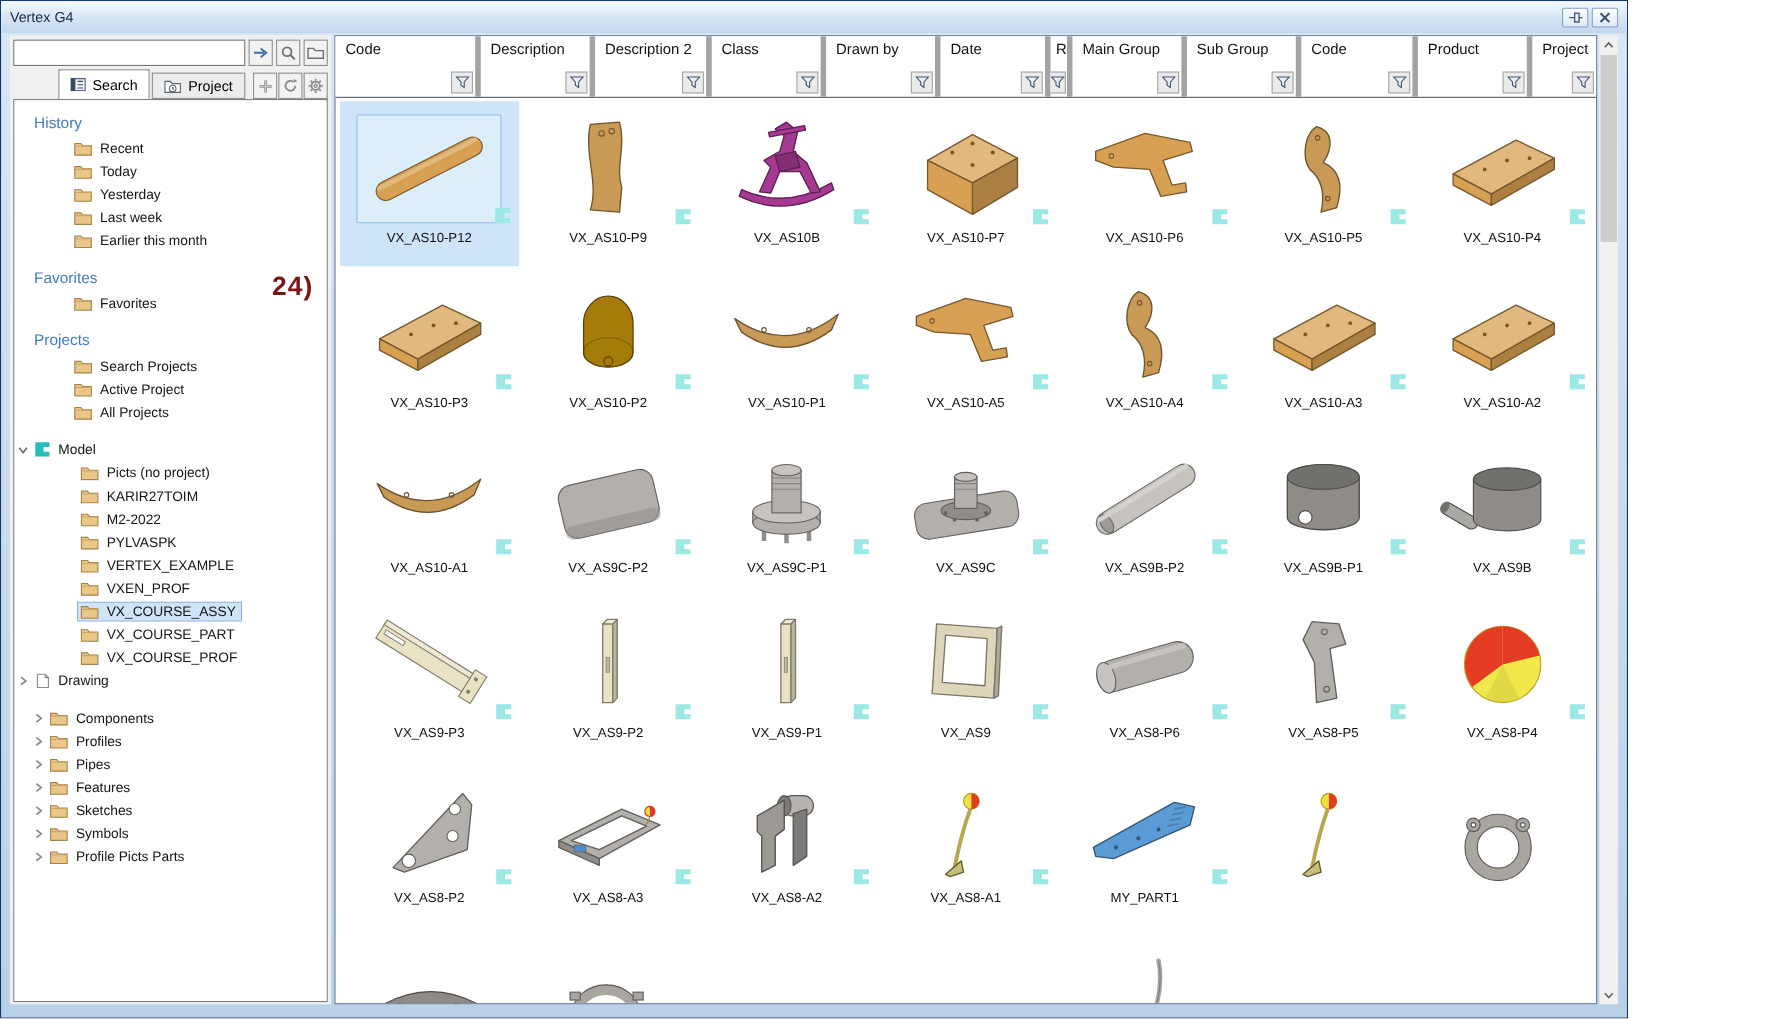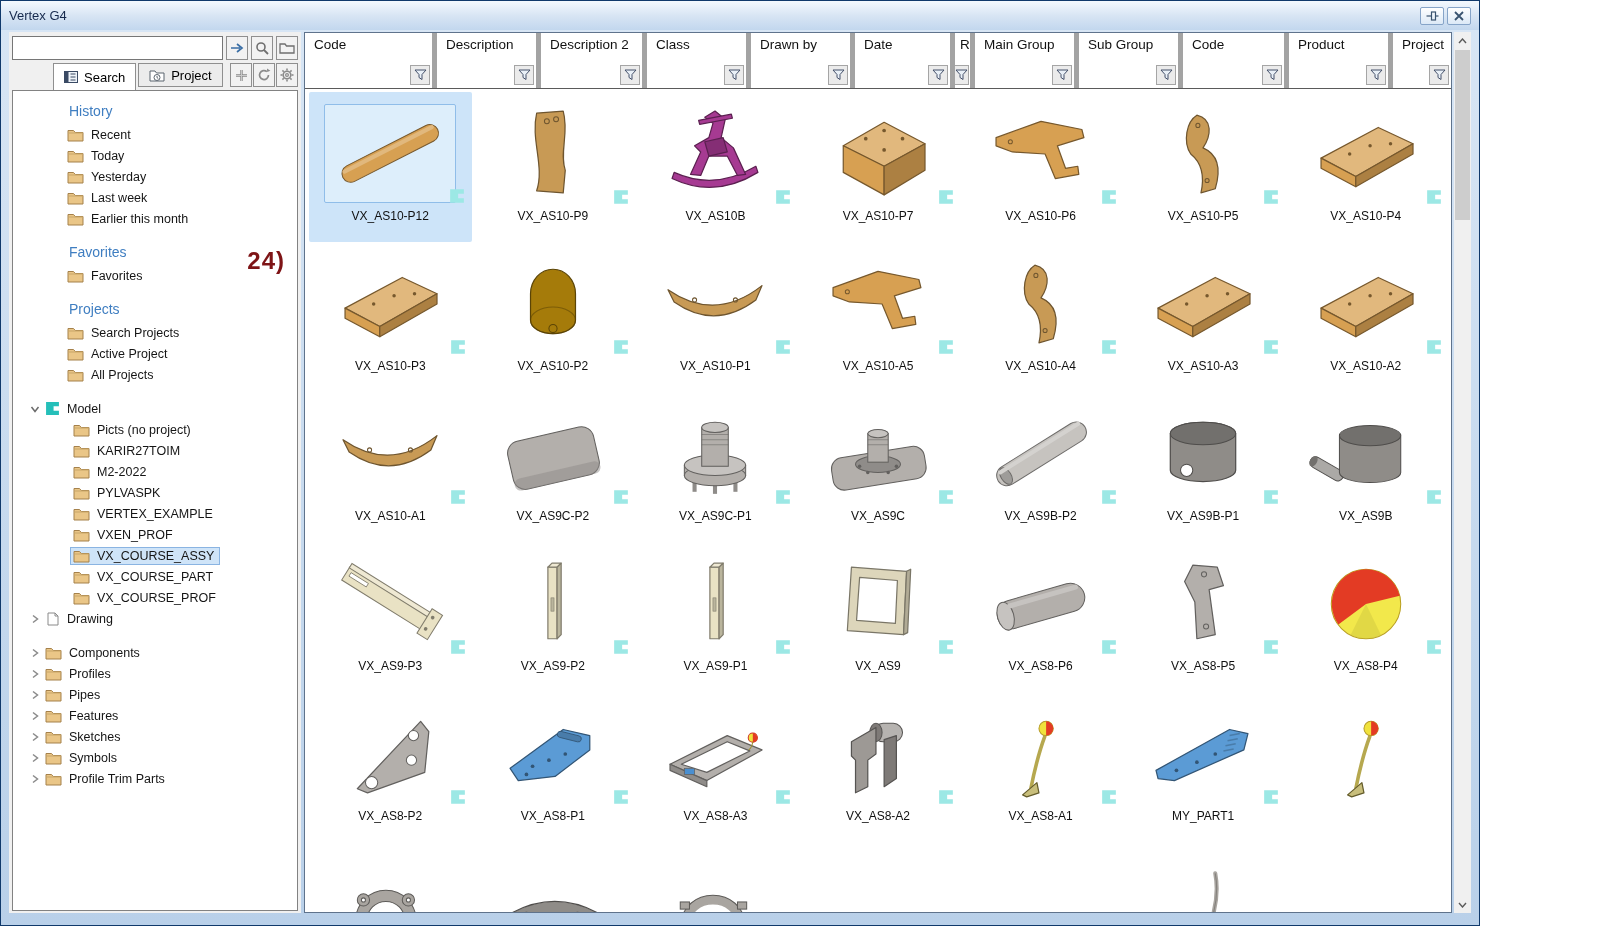--- a/index.html
+++ b/index.html
@@ -13,35 +13,35 @@
   .tb-group { margin-left:auto; display:flex; gap:3px; }
   .tb-btn { width:24px; height:18px; border:1px solid #86a4c8; background:linear-gradient(#ffffff,#dce9f7); display:flex; align-items:center; justify-content:center; border-radius:2px; padding:0; }
 
   .body-wrap { flex:1; display:flex; padding:2px 8px 12px 8px; min-height:0; }
 
   
   .sidebar { flex:0 0 292px; background:#f0f0f0; display:flex; flex-direction:column; padding:4px 3px 2px 3px; }
   .search-row { display:flex; gap:3px; height:24px; margin-bottom:3px; }
   .search-input { flex:1; border:1px solid #767676; background:#fff; padding:0 5px; font-size:12.5px; font-family:inherit; }
   .sq-btn { flex:0 0 22px; width:22px; height:24px; border:1px solid #8f8f8f; background:#f2f2f2; display:flex; align-items:center; justify-content:center; padding:0; }
-  .tab-row { display:flex; height:27px;padding-left:41px; }
+  .tab-row { display:flex; align-items:flex-end; height:27px;padding-left:41px; }
   .tab { height:24px; display:flex; align-items:center; gap:6px; padding:0 10px; font-size:13px; border:1px solid #8f8f8f; background:#ececec; margin-right:2px; }
   .tab.active { background:#fff; height:27px; border-bottom:none; }
   .tab-spacer { flex:1; }
   .tab-row .sq-btn { height:24px; margin-left:1px; }
   .tree-panel { flex:1; background:#fff; border:1px solid #828282; margin-top:0; padding:10px 0 4px 0; position:relative; overflow:hidden; }
   .section { margin-bottom:13px; }
-  .section-title { font-size:14px; color:#3f7ec1; padding:2px 0 5px 18px;margin-left:38px; }
+  .section-title { font-size:14px; color:#3f7ec1; padding:2px 0 5px 18px; }
   .section-title.bold { color:#1d5cb0; font-weight:bold; }
   .tree-row { height:21px; display:flex; align-items:center; font-size:12.5px; color:#151515; }
   .chev { flex:0 0 16px; display:flex; justify-content:center; }
   .rowbox { display:flex; align-items:center; gap:7px; padding:1px 5px 1px 2px; }
   .rowbox.sel { background:#cfe4f8; outline:1px solid #8ab4e2; }
   .rowpad1 { padding-left:52px; }
-  .rowpad-doc { padding-left:14px; }
+  .rowpad-doc { }
   .rowpad-docchild { padding-left:58px; }
   .rowpad-lib { padding-left:14px; }
   .ticon { display:flex; line-height:0; }
   .annotation { position:absolute; top:156px; right:12px; font-size:24px; font-weight:bold; color:#7e1416; letter-spacing:1px; }
 
   
   .main { flex:1; margin-left:3px; background:#fff; border:1px solid #5f738c; display:flex; flex-direction:column; min-width:0; }
   .col-headers { flex:0 0 56px; display:flex; border-bottom:1px solid #5a5a5a; background:#fff; }
   .colh { position:relative; border-right:5px solid #a3a3a3; padding:4px 0 0 9px; font-size:13.5px; color:#111; white-space:nowrap; overflow:hidden; }
   .colh.narrow { padding-left:5px; }
@@ -499,21 +499,21 @@
                   <path d="M3 1.5 L7.5 5 L3 8.5" fill="none" stroke="#8a8a8a" stroke-width="1.5"></path>
                 </svg>
               </span>
               <span class="rowbox">
                 <span class="ticon">
                   <svg width="17" height="14" viewBox="0 0 17 14">
                     <path d="M1 2.5 h5.5 l1.8 2 H16 v8.5 H1 Z" fill="#eac687" stroke="#a5814b"></path>
                     <path d="M1 5 h15" stroke="#c7a569" stroke-width="1"></path>
                   </svg>
                 </span>
-                <span>Profile Trim Parts</span>
+                <span>Profile Picts Parts</span>
               </span>
             </div>
           </div>
         </div>
     </div>
 
     <div class="main">
       <div class="col-headers" id="colHeaders">
           <div class="colh" style="flex: 0 0 132px; width: 132px;"><span class="colh-label">Code</span><span class="funnel">
               <svg width="13" height="12" viewBox="0 0 13 12">
@@ -993,36 +993,20 @@
                 <path d="M28 80 L90 14 98 24 94 64 38 84 Z" fill="#b3afab" stroke="rgb(98,96,94)" stroke-width="1.2" stroke-linejoin="round"></path>
                 <circle cx="83" cy="28" r="5" fill="#fff" stroke="rgb(98,96,94)"></circle>
                 <circle cx="81" cy="52" r="5" fill="#fff" stroke="rgb(98,96,94)"></circle>
                 <circle cx="42" cy="74" r="6" fill="#fff" stroke="rgb(98,96,94)"></circle>
               </svg>
               <span class="badge"><svg width="16" height="16" viewBox="0 0 14 14">
                   <path d="M1 1 H13 V5 H8 V9 H13 V13 H1 Z" fill="#9ce8e5"></path>
                 </svg></span>
             </div>
             <div class="cell-label">VX_AS8-P2</div>
-          </div>
-          <div class="cell">
-            <div class="thumb">
-              <svg viewBox="0 0 120 92" width="128" height="94">
-                <path d="M18 60 L70 22 96 28 96 42 62 68 26 72 Z" fill="#5b9bd5" stroke="rgb(50,85,117)" stroke-width="1.2" stroke-linejoin="round"></path>
-                <rect x="64" y="26" width="24" height="6" rx="3" fill="rgb(73,124,170)" stroke="rgb(50,85,117)" stroke-width="0.8" transform="rotate(14 76 29)"></rect>
-                <circle cx="40" cy="58" r="1.8" fill="rgb(50,85,117)"></circle>
-                <circle cx="56" cy="52" r="1.8" fill="rgb(50,85,117)"></circle>
-                <circle cx="72" cy="46" r="1.8" fill="rgb(50,85,117)"></circle>
-                <circle cx="34" cy="66" r="1.8" fill="rgb(50,85,117)"></circle>
-              </svg>
-              <span class="badge"><svg width="16" height="16" viewBox="0 0 14 14">
-                  <path d="M1 1 H13 V5 H8 V9 H13 V13 H1 Z" fill="#9ce8e5"></path>
-                </svg></span>
-            </div>
-            <div class="cell-label">VX_AS8-P1</div>
           </div>
           <div class="cell">
             <div class="thumb">
               <svg viewBox="0 0 120 92" width="128" height="94">
                 <path d="M16 56 L72 28 106 42 52 72 Z" fill="#b3afab" stroke="rgb(98,96,94)" stroke-width="1.2" stroke-linejoin="round"></path>
                 <path d="M27 56 L72 34 94 43 52 64 Z" fill="#ffffff" stroke="rgb(98,96,94)" stroke-width="1.2" stroke-linejoin="round"></path>
                 <path d="M16 56 l0 6 36 16 0 -6 Z" fill="rgb(143,140,137)" stroke="rgb(98,96,94)" stroke-width="1.2" stroke-linejoin="round"></path>
                 <circle cx="97" cy="30" r="4.5" fill="#f0e23c" stroke="#cc3322"></circle>
                 <path d="M97 25.5 a4.5 4.5 0 0 1 0 9 Z" fill="#e33b24"></path>
                 <path d="M97 34 q-1 6 -4 8" stroke="#9a8c30" fill="none"></path>

